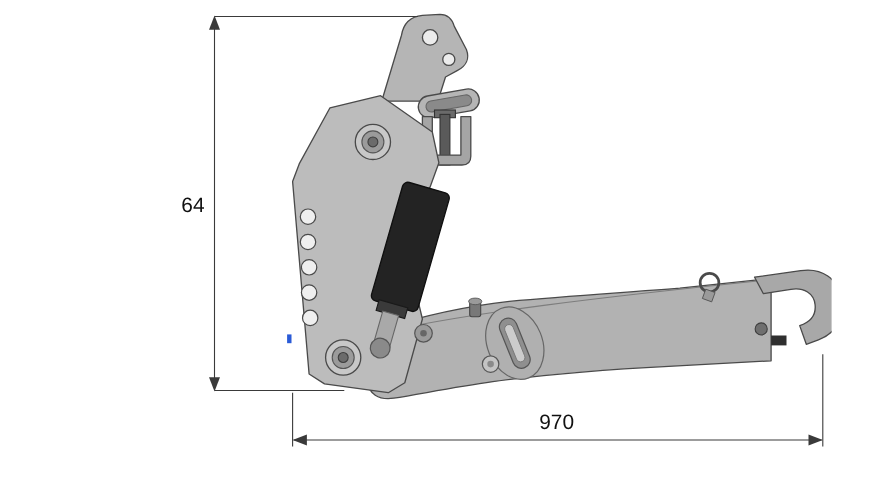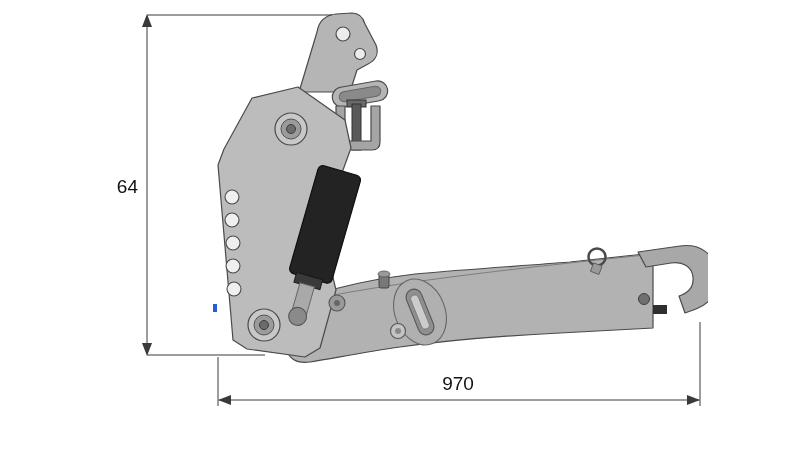--- a/index.html
+++ b/index.html
@@ -7,20 +7,21 @@
     padding: 0;
     background: #ffffff;
     font-family: "Liberation Sans", sans-serif;
   }
   .stage {
     position: relative;
     width: 708px;
     height: 450px;
     background: #ffffff;
     overflow: hidden;
+    padding-left: 48px;
   }
   svg { display: block; }
   .dim-text {
     font-family: "Liberation Sans", sans-serif;
     font-size: 19px;
     fill: #111111;
   }
 </style>
 </head>
 <body>

